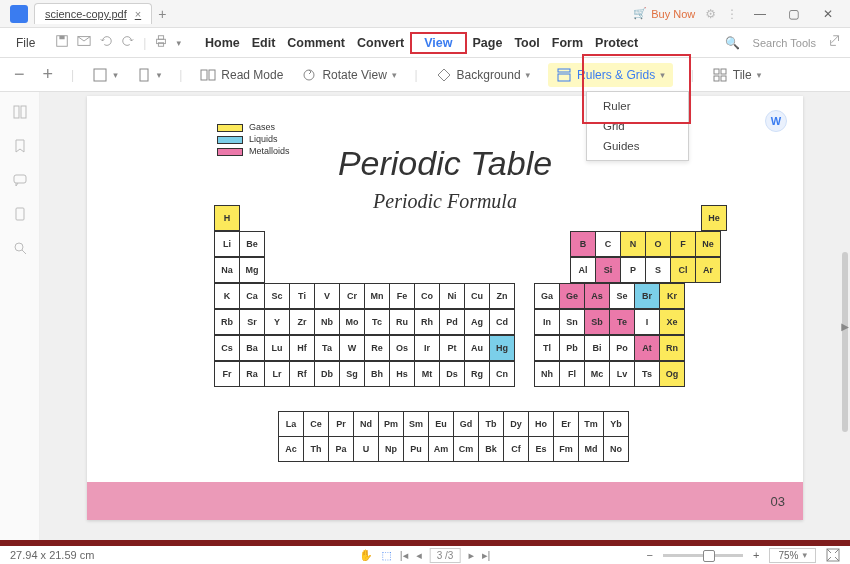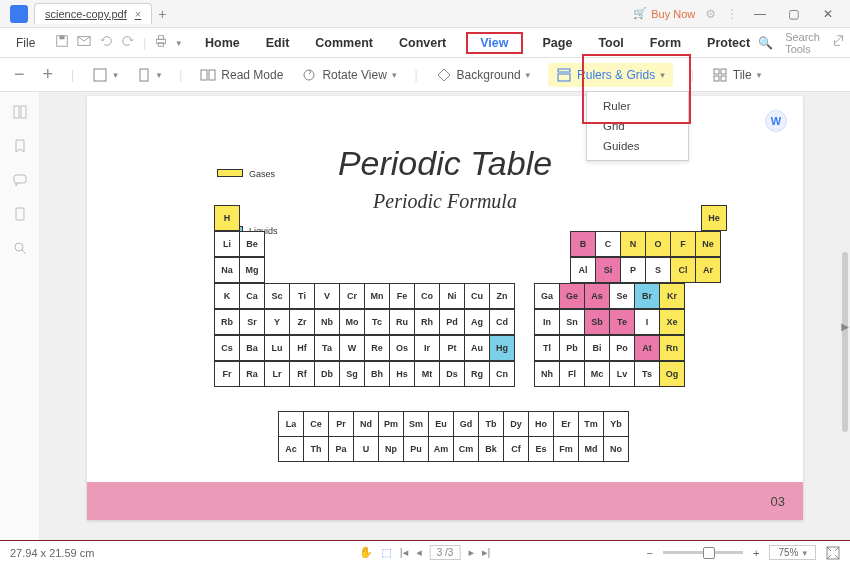--- a/index.html
+++ b/index.html
@@ -9,56 +9,56 @@
   .tab { background: #fff; border: 1px solid #d0d0d0; border-bottom: none; border-radius: 4px 4px 0 0; padding: 4px 10px; display: flex; align-items: center; gap: 8px; font-size: 11px; color: #444; text-decoration: underline; }
   .tab .x { color: #888; cursor: pointer; }
   .tab-add { margin-left: 6px; color: #888; cursor: pointer; font-size: 14px; }
   .titlebar-right { margin-left: auto; display: flex; align-items: center; gap: 10px; padding-right: 6px; }
   .buy { color: #e07040; font-size: 11px; display: flex; align-items: center; gap: 4px; }
   .win-btn { width: 24px; text-align: center; color: #666; cursor: pointer; }
   .menubar { height: 30px; display: flex; align-items: center; padding: 0 8px; border-bottom: 1px solid #e0e0e0; gap: 2px; }
   .file-btn { font-size: 12px; color: #444; padding: 4px 8px; }
   .qat { display: flex; gap: 8px; margin: 0 10px; color: #888; align-items: center; }
   .qat span, .qat svg { cursor: pointer; }
-  .menu-tabs { display: flex; gap: 14px; margin-left: 6px; }
+  .menu-tabs { display: flex; margin-left: 6px; }
   .menu-tab { font-size: 12.5px; font-weight: 600; color: #333; padding: 4px 6px; cursor: pointer; }
   .menu-tab.active { color: #3a7cf0; border: 2px solid #d7303c; padding: 2px 12px; }
   .menu-right { margin-left: auto; display: flex; gap: 12px; color: #888; align-items: center; }
   .search-tools { font-size: 11px; color: #999; }
   .toolbar { height: 34px; display: flex; align-items: center; padding: 0 14px; gap: 18px; border-bottom: 1px solid #e0e0e0; position: relative; }
   .tb-item { display: flex; align-items: center; gap: 5px; color: #555; font-size: 12px; cursor: pointer; }
   .tb-item.sel { background: #fef9c3; color: #3a7cf0; padding: 4px 8px; border-radius: 3px; }
   .chev { font-size: 9px; color: #888; }
   .dropdown-panel { position: absolute; top: 33px; left: 586px; width: 103px; background: #fff; border: 1px solid #d0d0d0; box-shadow: 0 2px 4px rgba(0,0,0,0.1); z-index: 50; padding: 4px 0; }
   .dropdown-panel div { padding: 4px 16px; font-size: 11.5px; color: #444; cursor: pointer; }
   .red-frame { position: absolute; border: 2px solid #d7303c; pointer-events: none; z-index: 60; }
   .workspace { display: flex; height: calc(100% - 28px - 30px - 34px - 24px); }
   .side-rail { width: 40px; background: #fafafa; border-right: 1px solid #eee; display: flex; flex-direction: column; align-items: center; padding-top: 12px; gap: 18px; color: #aaa; }
   .side-rail span,.side-rail svg{cursor:pointer}
   .canvas-area { flex: 1; background: #f0f0f0; position: relative; overflow: hidden; }
   .page { position: absolute; left: 50%; transform: translateX(-50%); top: 4px; width: 716px; height: 424px; background: #fff; box-shadow: 0 1px 3px rgba(0,0,0,0.15); }
   .word-badge{position:absolute;right:16px;top:14px;width:22px;height:22px;border-radius:50%;background:#eaf1fd;display:flex;align-items:center;justify-content:center;color:#3a7cf0;font-weight:bold;font-size:11px;border:1px solid #d0e0f8;cursor:pointer}
   .legend { position: absolute; left: 130px; top: 26px; font-size: 9px; }
-  .legend-row { display: flex; align-items: flex-start; gap: 6px; margin-bottom: 2px; margin-top: 47px; }
+  .legend-row { display: flex; align-items: flex-end; gap: 6px; margin-bottom: 2px; }
   .swatch { width: 26px; height: 8px; border: 1px solid #333; }
   .sw-gas{background:#fce95b}.sw-liquid{background:#7bcfe9}.sw-met{background:#eb79aa}
   .title-script { position: absolute; left: 50%; transform: translateX(-50%); top: 48px; font-family: Liberation Sans, sans-serif; font-size: 34px; font-style: italic; }
   .sub-script { position: absolute; left: 50%; transform: translateX(-50%); top: 94px; font-family: "Brush Script MT","Segoe Script",cursive; font-size: 20px; font-style: italic; }
   .formula { position: absolute; left: 50%; transform: translateX(-50%); top: 122px; font-family: "Brush Script MT","Segoe Script",cursive; font-size: 26px; letter-spacing: 2px; font-style: italic; }
   .ptable { position: absolute; left: 128px; top: 110px; }
   .pt-row { display: flex; }
   .cell { width: 26px; height: 26px; border: 1px solid #333; margin: -1px 0 0 -1px; display: flex; flex-direction: column; align-items: center; justify-content: center; font-size: 9px; font-weight: bold; background: #fff; }
   .spacer { width: 26px; height: 26px; }
   .mid-spacer{width:20px;height:26px}
   .c-y{background:#fce95b}.c-b{background:#7bcfe9}.c-p{background:#eb79aa}
   .ln-row { position: absolute; left: 192px; display: flex; }
   .page-footer { position:absolute; bottom:0; left:0; right:0; height:38px; background:#eb9ab8; display:flex; align-items:center; justify-content:flex-end; padding-right:18px; color:#444; font-size:13px; }
   .scrollbar-v { position:absolute; right:2px; top:160px; width:6px; height:180px; background:#ccc; border-radius:3px; }
   .right-chevron{position:absolute;right:0;top:50%;width:10px;height:20px;color:#888;font-size:10px;display:flex;align-items:center;justify-content:center}
-  .statusbar { height: 24px; border-top: 1px solid #7f1d1d; display: flex; align-items: center; padding: 0 10px; font-size: 11px; color: #666; gap: 12px; }
+  .statusbar { height: 24px; border-top: 6px solid #7f1d1d; display: flex; align-items: center; padding: 0 10px; font-size: 11px; color: #666; gap: 12px; }
   .sb-center { position:absolute; left:50%; transform:translateX(-50%); display:flex; align-items:center; gap:8px; color:#888; }
   .sb-center span{cursor:pointer}
   .sb-center .pg{border:1px solid #ccc;padding:1px 6px;font-size:10px}
   .sb-right { margin-left:auto; display:flex; align-items:center; gap:10px; }
   .slider { width:80px; height:3px; background:#ccc; position:relative; }
   .slider::after{content:"";position:absolute;left:50%;top:-4px;width:10px;height:10px;border:1px solid #888;background:#fff;border-radius:2px}
   .zoom-box{border:1px solid #ccc;padding:1px 8px;font-size:10px;display:flex;gap:4px;align-items:center}
   .ico { width:14px; height:14px; display:inline-block; }
   svg { display:block; }
 </style>

